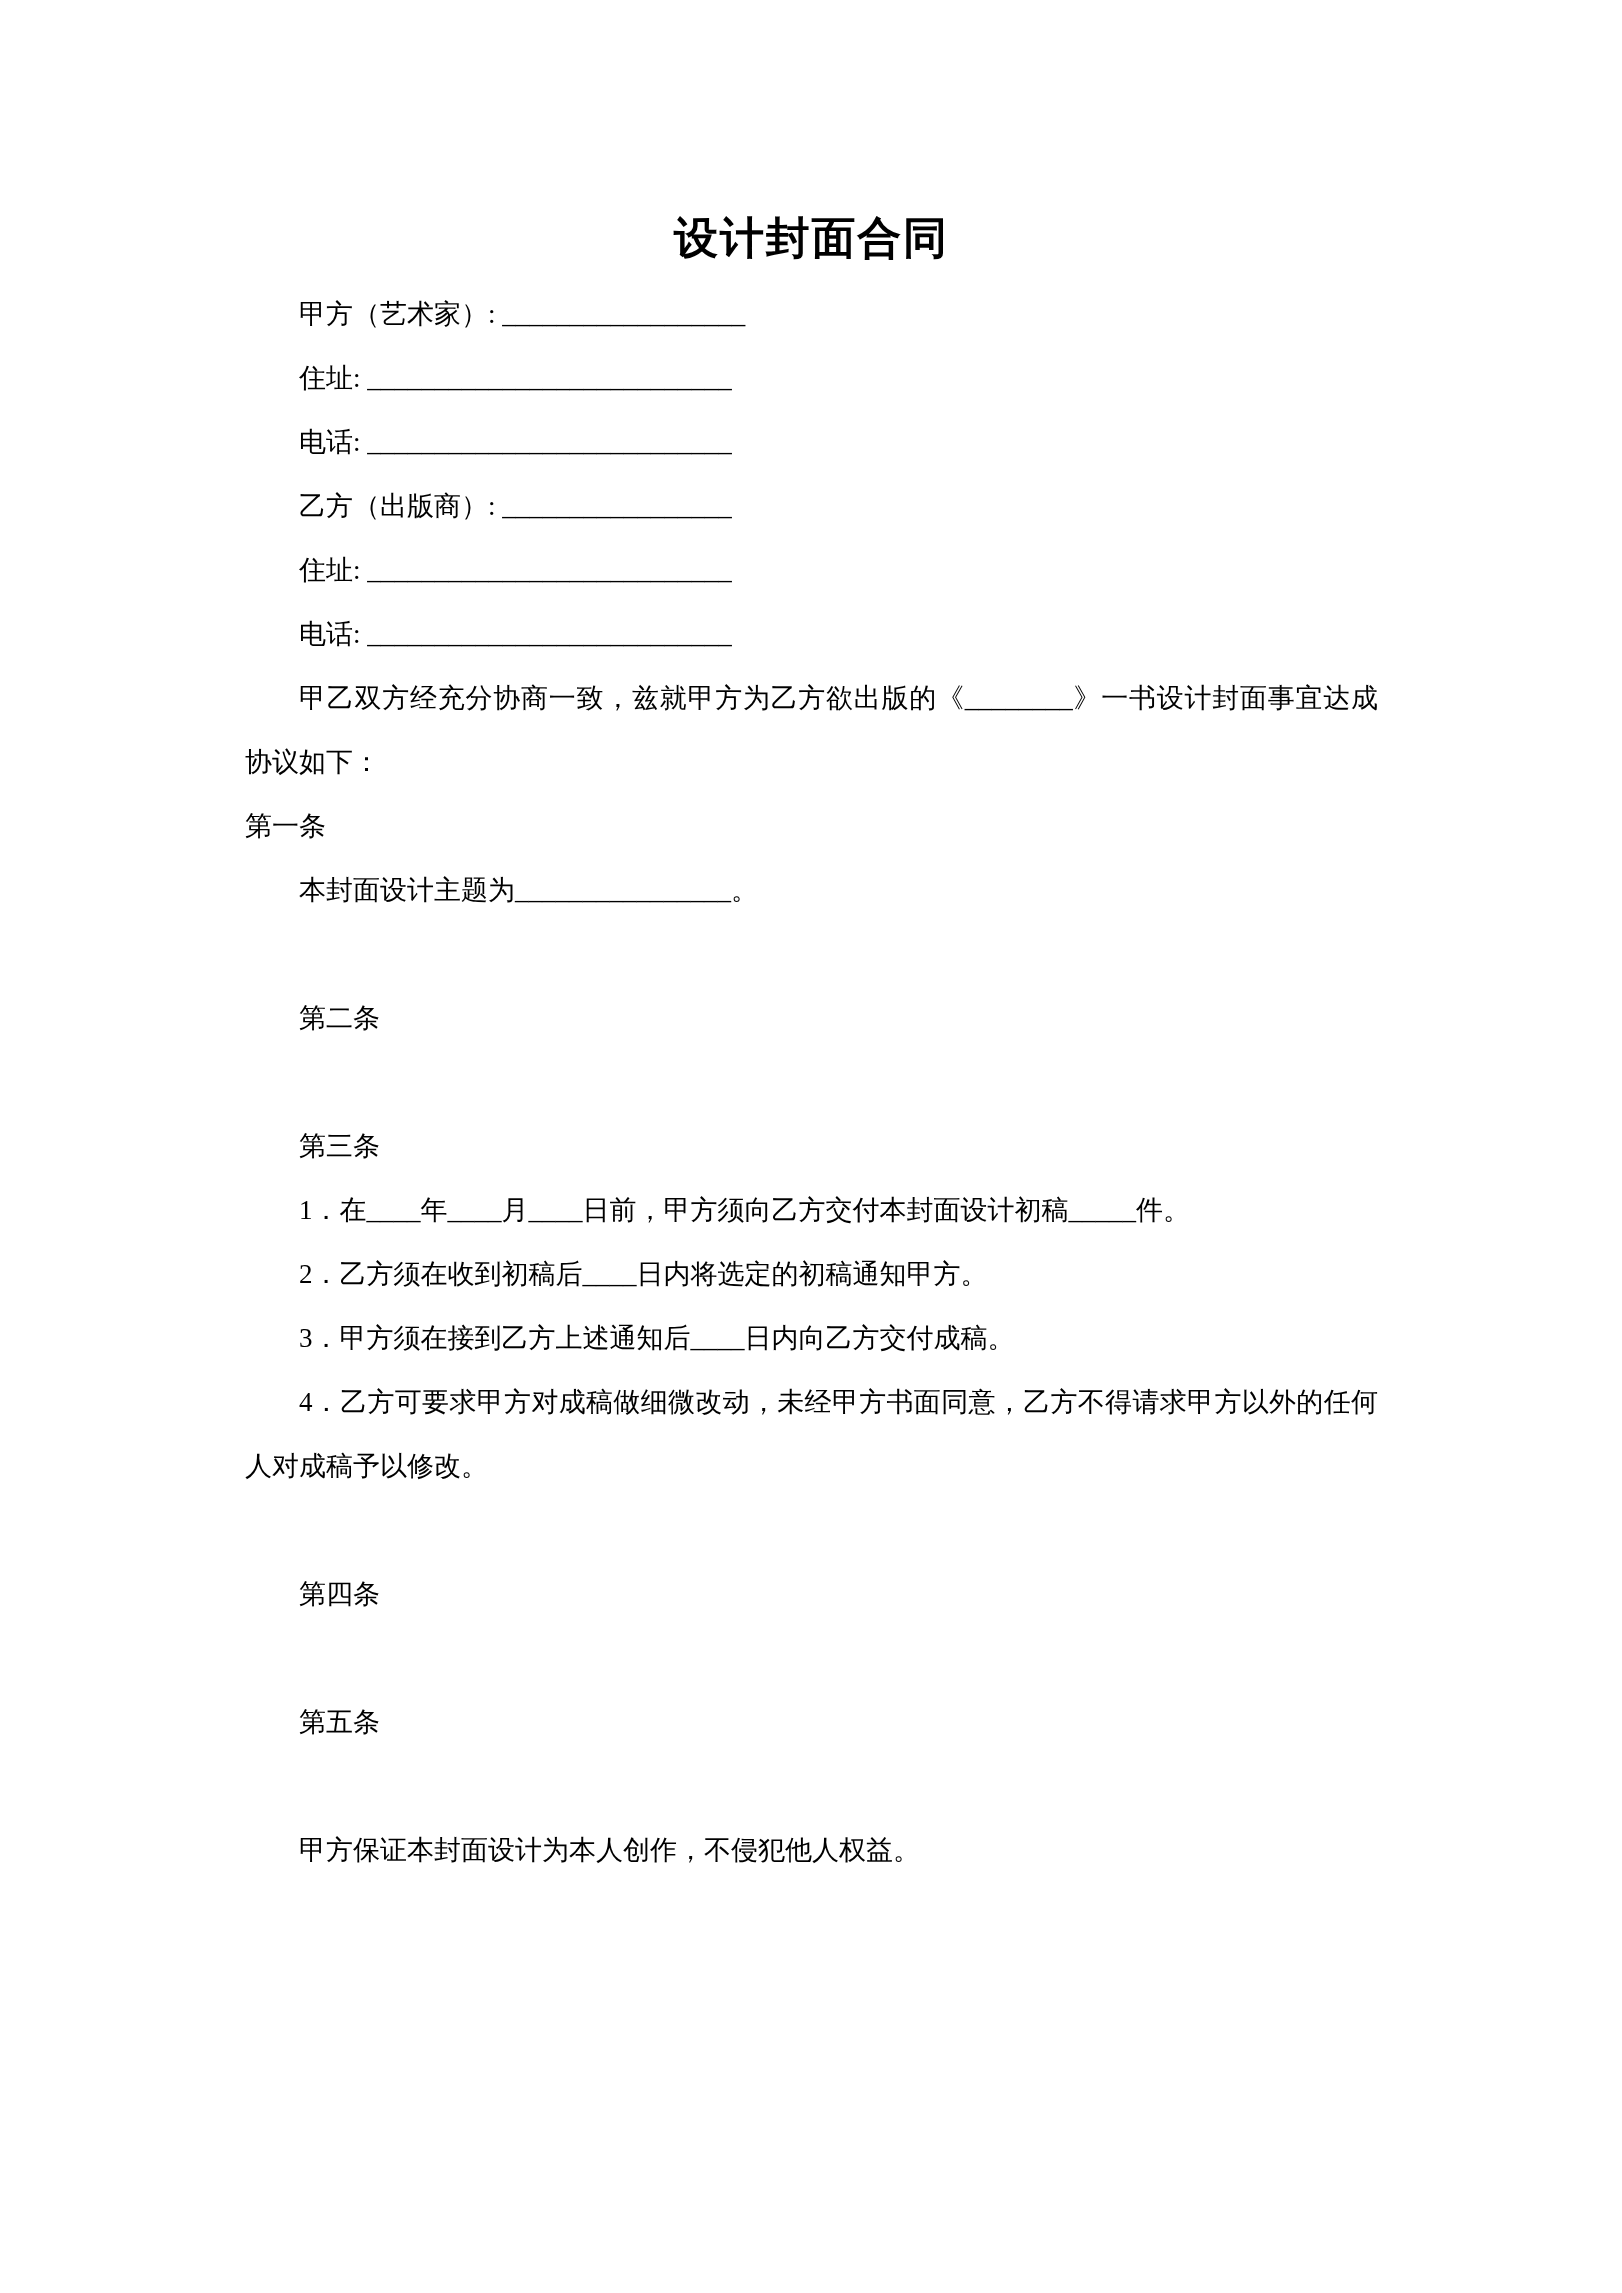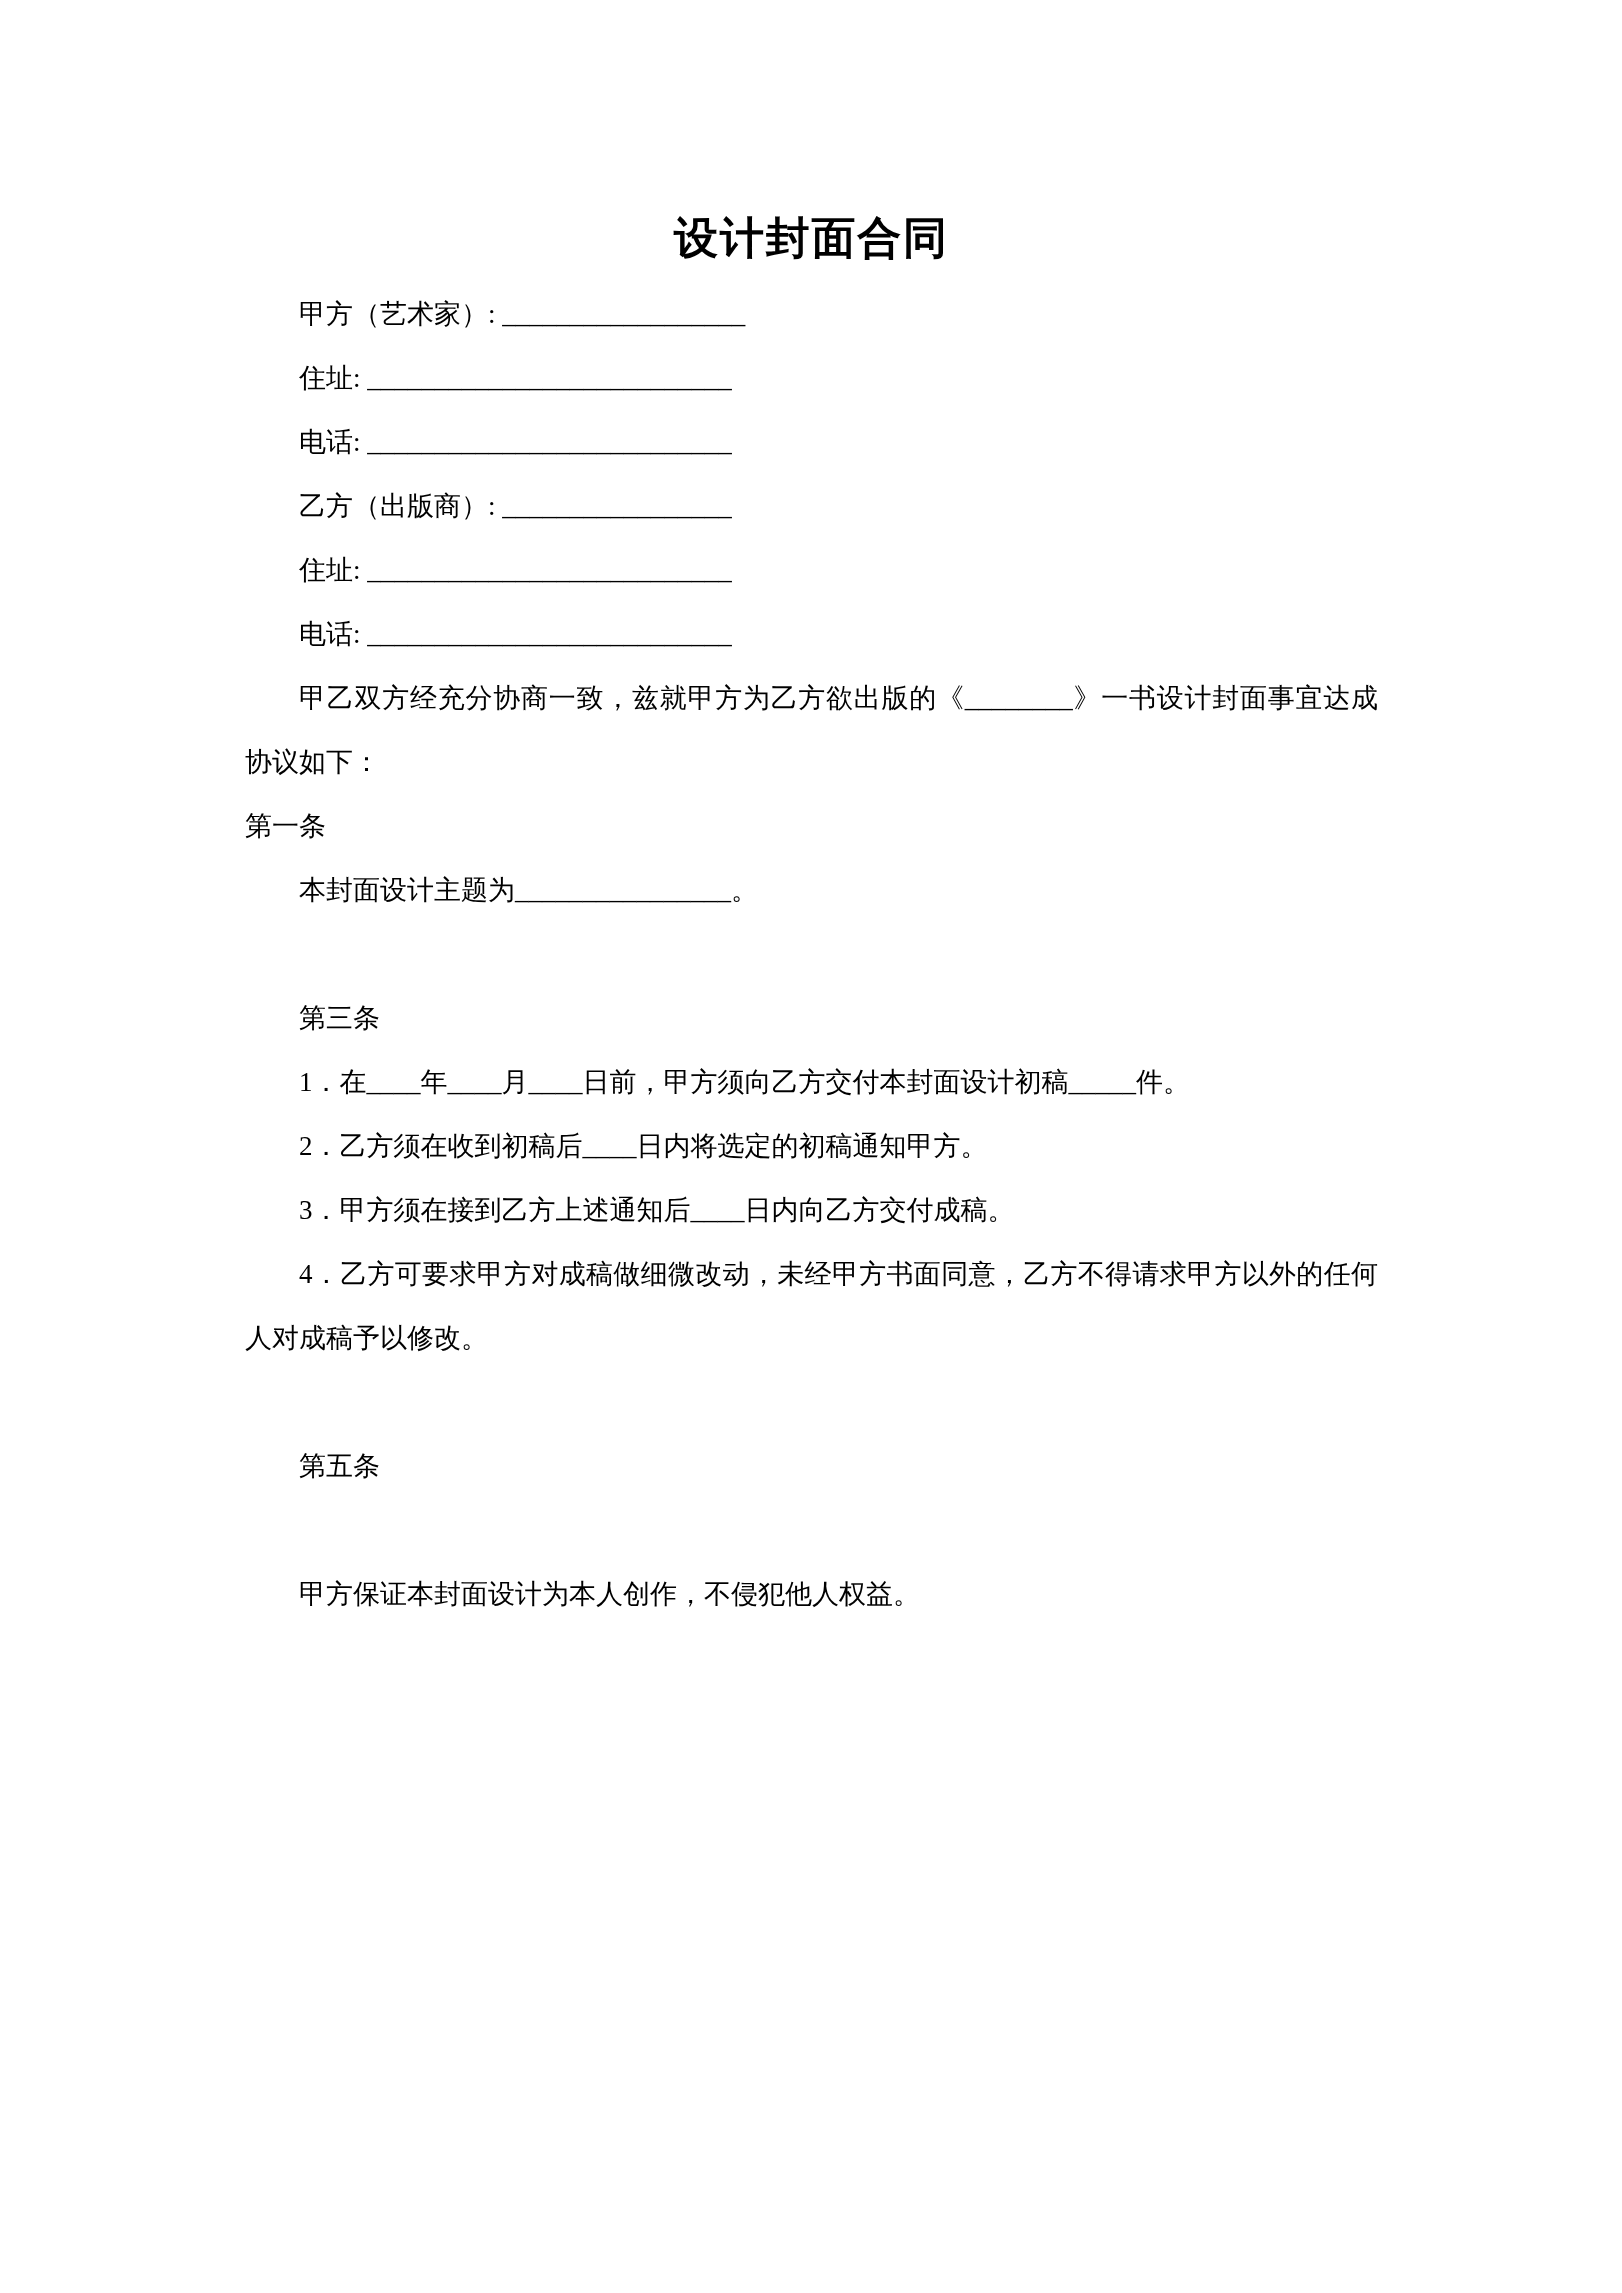--- a/index.html
+++ b/index.html
@@ -52,25 +52,27 @@
   <p class="indent">电话: ___________________________</p>
   <p class="indent">乙方（出版商）: _________________</p>
   <p class="indent">住址: ___________________________</p>
   <p class="indent">电话: ___________________________</p>
 
   <p class="indent">甲乙双方经充分协商一致，兹就甲方为乙方欲出版的《________》一书设计封面事宜达成协议如下：</p>
 
   <p>第一条</p>
   <p class="indent">本封面设计主题为________________。</p>
 
+  <p class="indent gap-above">第二条</p>
 
   <p class="indent gap-above">第三条</p>
   <p class="indent">1．在____年____月____日前，甲方须向乙方交付本封面设计初稿_____件。</p>
   <p class="indent">2．乙方须在收到初稿后____日内将选定的初稿通知甲方。</p>
   <p class="indent">3．甲方须在接到乙方上述通知后____日内向乙方交付成稿。</p>
   <p class="indent">4．乙方可要求甲方对成稿做细微改动，未经甲方书面同意，乙方不得请求甲方以外的任何人对成稿予以修改。</p>
 
+  <p class="indent gap-above">第四条</p>
   <p class="indent gap-above">第五条</p>
 
   <p class="indent gap-above">甲方保证本封面设计为本人创作，不侵犯他人权益。</p>
 
 </div>
 
 
 </body></html>

